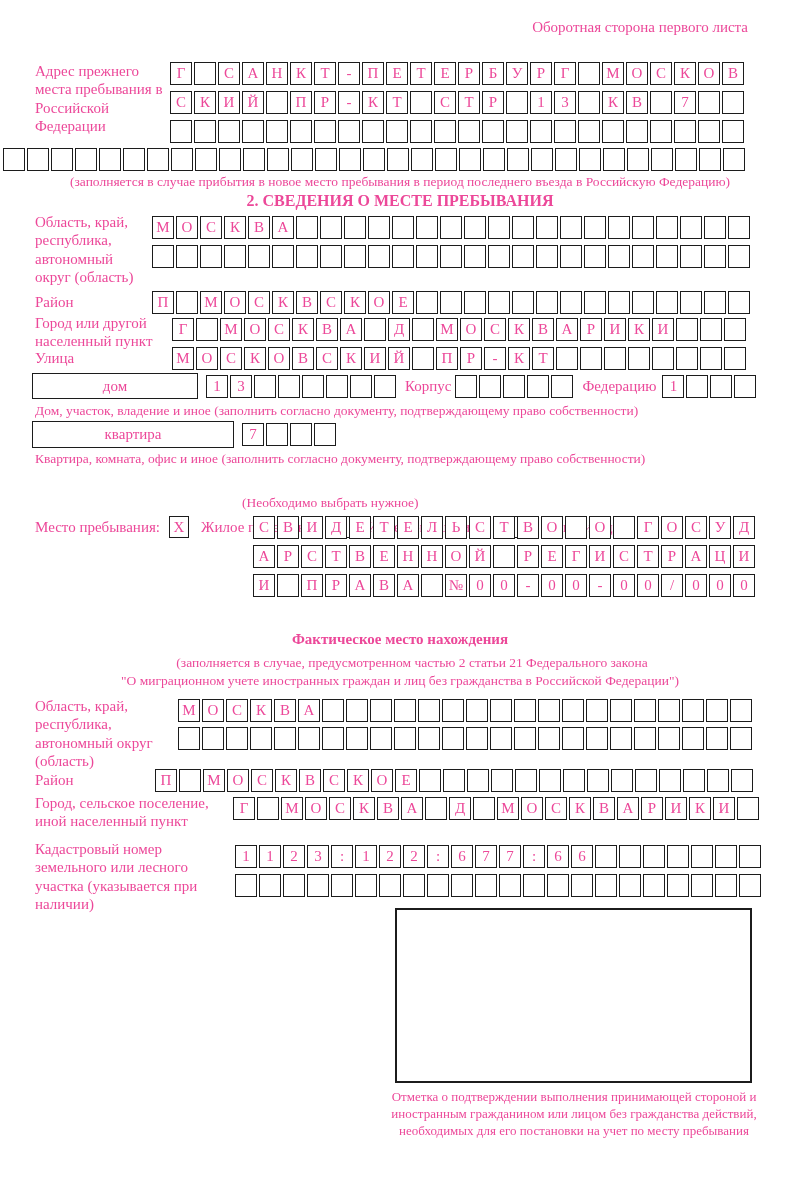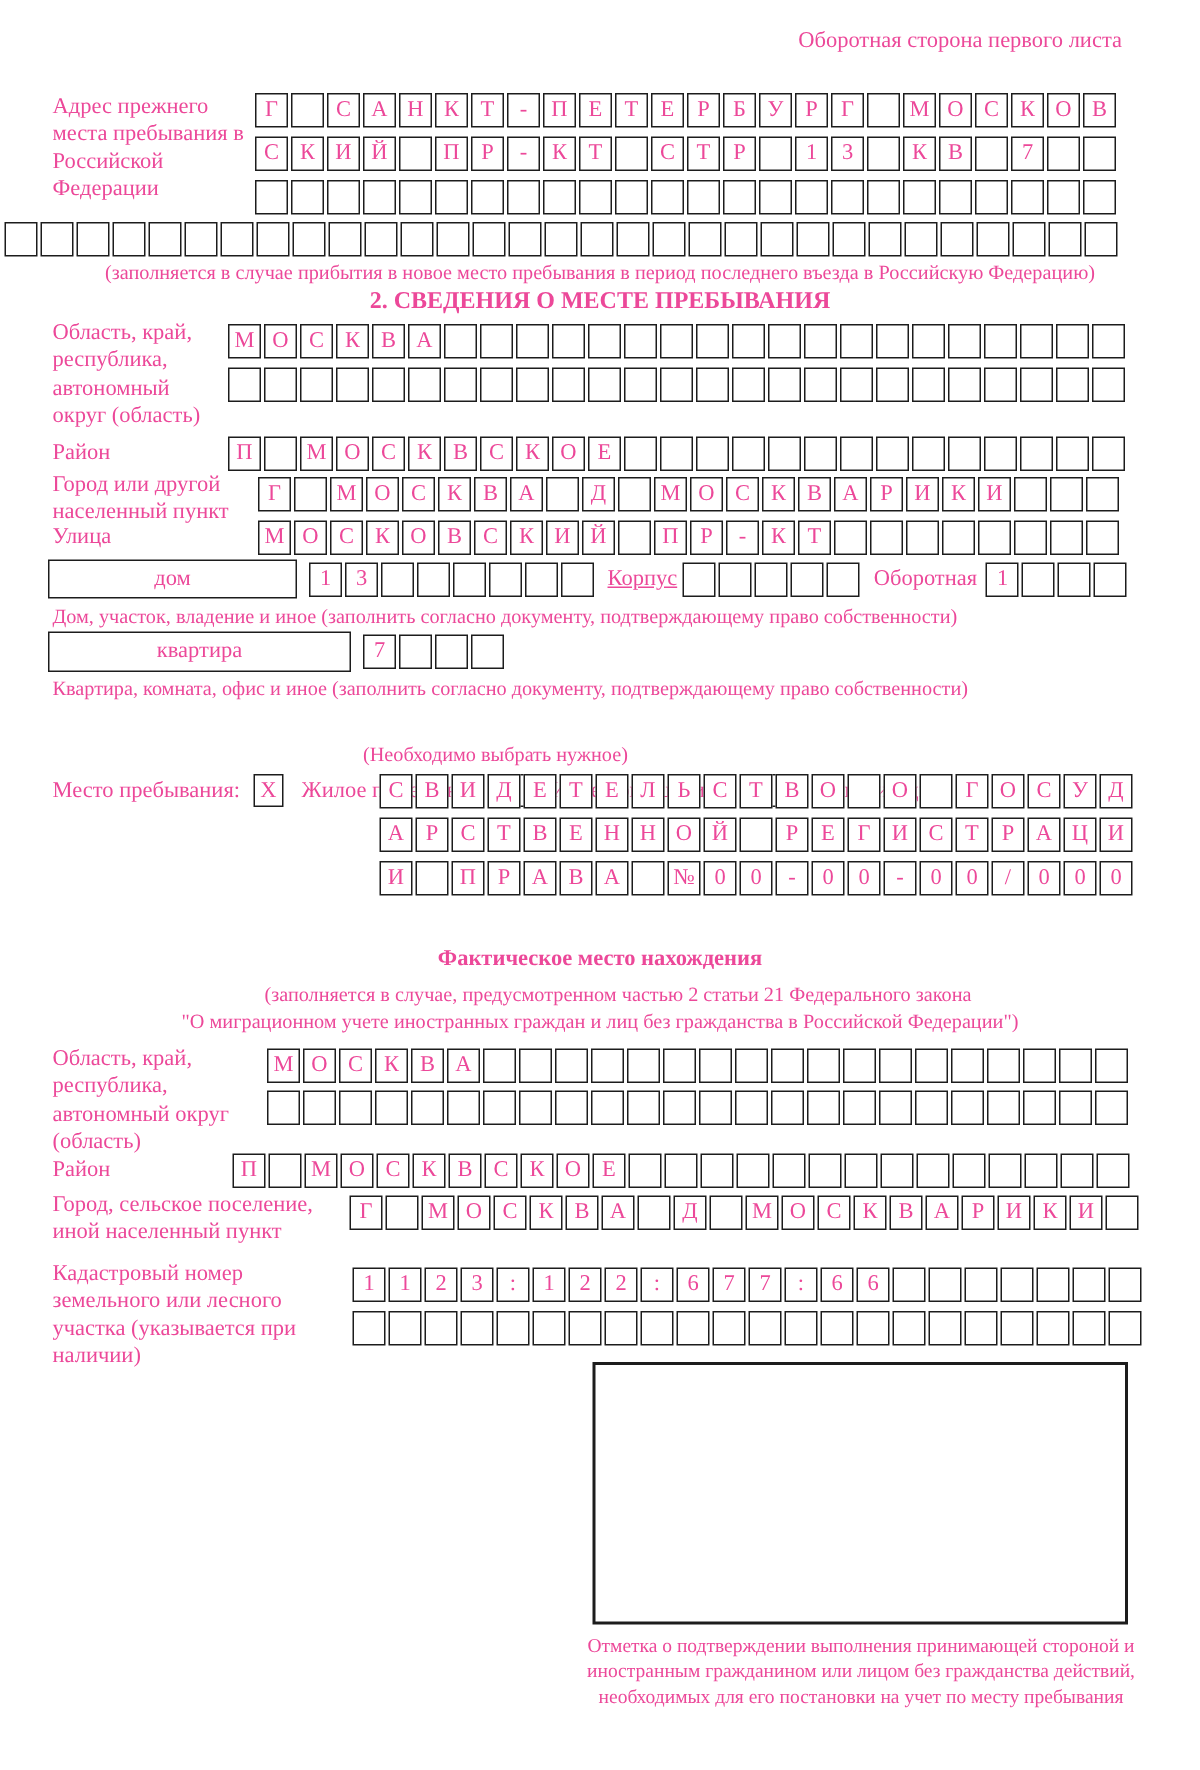--- a/index.html
+++ b/index.html
@@ -298,29 +298,29 @@
     <div class="grid" style="margin-left:8px;">
         <span class="cell">1</span>
         <span class="cell">3</span>
         <span class="cell"></span>
         <span class="cell"></span>
         <span class="cell"></span>
         <span class="cell"></span>
         <span class="cell"></span>
         <span class="cell"></span>
       </div>
-    <span class="lbl" style="margin-left:9px;text-decoration:underline;">Корпус</span>
+    <span class="lbl" style="margin-left:9px;">Корпус</span>
     <div class="grid" style="margin-left:4px;">
         <span class="cell"></span>
         <span class="cell"></span>
         <span class="cell"></span>
         <span class="cell"></span>
         <span class="cell"></span>
       </div>
-    <span class="lbl" style="margin-left:9px;">Оборотная</span>
+    <span class="lbl" style="margin-left:9px;">Федерацию</span>
     <div class="grid" style="margin-left:6px;">
         <span class="cell">1</span>
         <span class="cell"></span>
         <span class="cell"></span>
         <span class="cell"></span>
       </div>
   </div>
   <div class="abs cap" style="left:35px;top:402px;">Дом, участок, владение и иное (заполнить согласно документу, подтверждающему право собственности)</div>
 
   <div class="abs row" style="left:32px;top:421px;">

